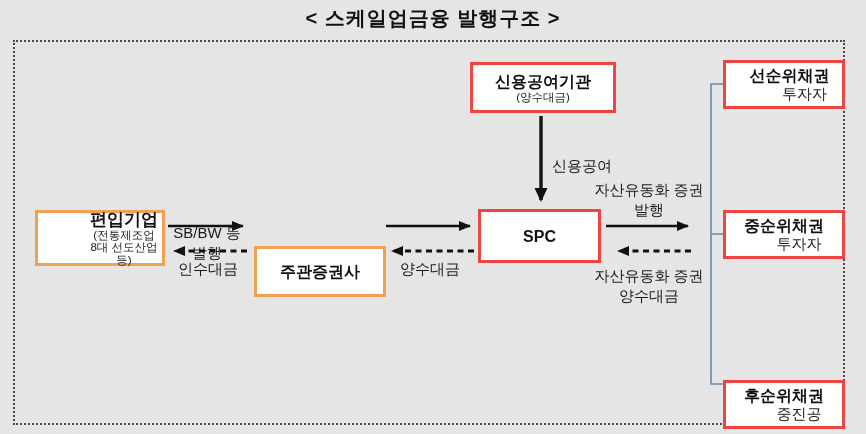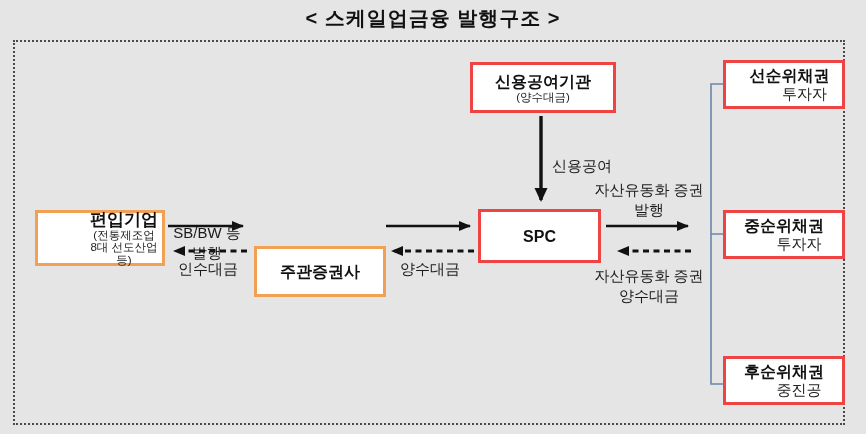--- a/index.html
+++ b/index.html
@@ -29,21 +29,21 @@
   .node .t-lg { font-weight:bold; font-size:17px; line-height:19px; color:#111; }
   .node .s  { font-size:11.5px; line-height:12.5px; color:#222; }
   .node .s2 { font-size:15px; line-height:18px; color:#222;margin-left:30px; }
 
   .box-inclusion   { left:35px;  top:210px; width:130px; height:56px;padding-left:48px; }
   .box-underwriter { left:254px; top:213px; width:132px; height:51px;margin-top:33px; }
   .box-spc         { left:478px; top:209px; width:123px; height:54px;text-align:center; }
   .box-credit      { left:470px; top:62px;  width:146px; height:51px; }
   .box-senior      { left:723px; top:60px;  width:122px; height:49px;padding-left:11px; }
   .box-mezzanine   { left:723px; top:210px; width:122px; height:49px; }
-  .box-subordinate { left:723px; top:356px; width:122px; height:49px; }
+  .box-subordinate { left:723px; top:380px; width:122px; height:49px; }
 
   .flowlabel {
     position:absolute; text-align:center; font-size:15px; line-height:20px;
     color:#1a1a1a; transform:translateX(-50%); white-space:nowrap;
   }
   .flowlabel span { display:block; }
   .flowlabel.noshift { transform:none; text-align:left;margin-top:20px; }
 
   .lbl-sbbw        { left:207px; top:182px;margin-top:41px; }
   .lbl-insu        { left:208px; top:259px; }

